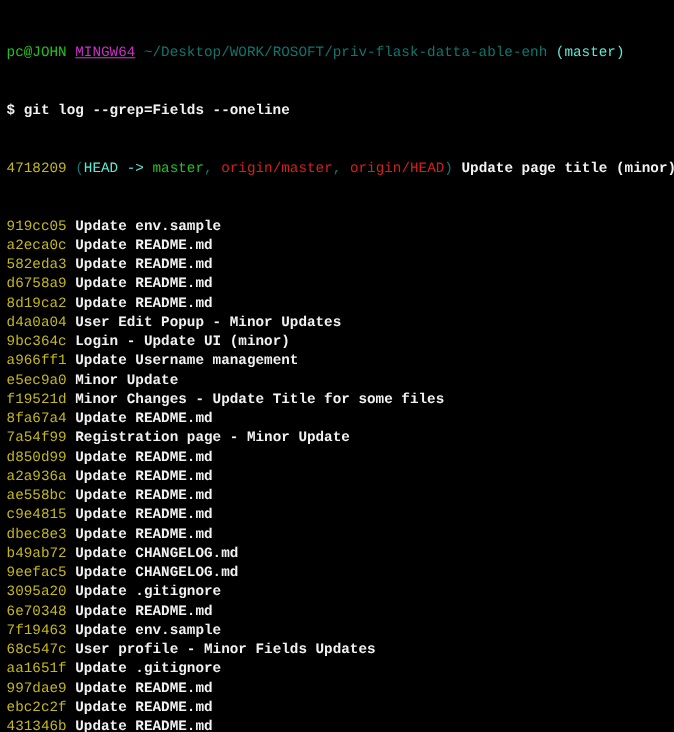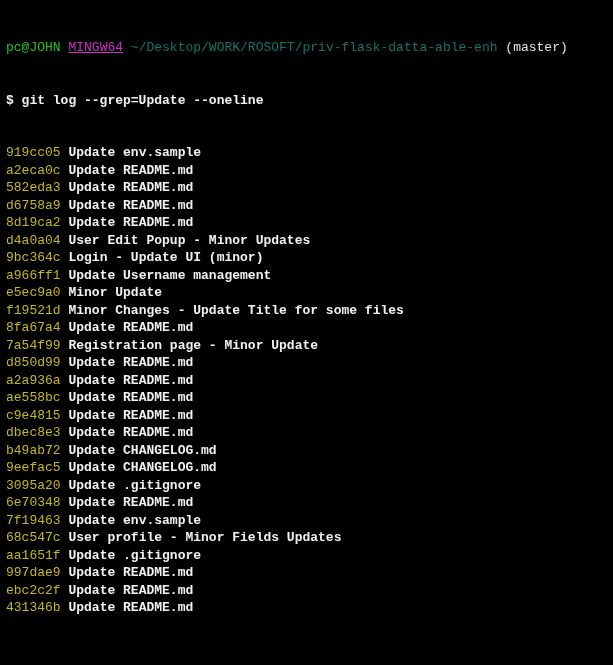--- a/index.html
+++ b/index.html
@@ -13,26 +13,27 @@
     width: 613px;
   }
   .term {
     padding: 4px 6px;
     white-space: pre;
   }
   .line { white-space: pre; }
   .green  { color: #22c11f; text-align: center; }
   .magenta{ color: #c930c7; text-decoration: underline; }
   .yellow { color: #0f766e; }
-  .cyan   { color: #e5e5e5; margin-top: 10px; }
+  .cyan   { color: #5eead4; margin-top: 10px; }
   .red    { color: #d4201c; }
   .white  { color: #f2f2f2; font-weight: bold; }
   .hash   { color: #c5b818; }
   .msg    { color: #f2f2f2; font-weight: bold; }
 </style>
 </head>
 <body>
 
 <div class="term">
   <div class="line"><span class="green">pc@JOHN</span> <span class="magenta">MINGW64</span> <span class="yellow">~/Desktop/WORK/ROSOFT/priv-flask-datta-able-enh</span> <span class="cyan">(master)</span></div>
-  <div class="line white">$ git log --grep=Update --oneline</div>
+  <div class="line white">$ git log --grep=Fields --oneline</div>
+  <div class="line"><span class="hash">4718209</span> <span class="yellow">(</span><span class="cyan">HEAD -&gt; </span><span class="green">master</span><span class="yellow">, </span><span class="red">origin/master</span><span class="yellow">, </span><span class="red">origin/HEAD</span><span class="yellow">)</span><span class="msg"> Update page title (minor)</span></div>
   <div id="commits"><div class="line"><span class="hash">919cc05</span> <span class="msg">Update env.sample</span></div><div class="line"><span class="hash">a2eca0c</span> <span class="msg">Update README.md</span></div><div class="line"><span class="hash">582eda3</span> <span class="msg">Update README.md</span></div><div class="line"><span class="hash">d6758a9</span> <span class="msg">Update README.md</span></div><div class="line"><span class="hash">8d19ca2</span> <span class="msg">Update README.md</span></div><div class="line"><span class="hash">d4a0a04</span> <span class="msg">User Edit Popup - Minor Updates</span></div><div class="line"><span class="hash">9bc364c</span> <span class="msg">Login - Update UI (minor)</span></div><div class="line"><span class="hash">a966ff1</span> <span class="msg">Update Username management</span></div><div class="line"><span class="hash">e5ec9a0</span> <span class="msg">Minor Update</span></div><div class="line"><span class="hash">f19521d</span> <span class="msg">Minor Changes - Update Title for some files</span></div><div class="line"><span class="hash">8fa67a4</span> <span class="msg">Update README.md</span></div><div class="line"><span class="hash">7a54f99</span> <span class="msg">Registration page - Minor Update</span></div><div class="line"><span class="hash">d850d99</span> <span class="msg">Update README.md</span></div><div class="line"><span class="hash">a2a936a</span> <span class="msg">Update README.md</span></div><div class="line"><span class="hash">ae558bc</span> <span class="msg">Update README.md</span></div><div class="line"><span class="hash">c9e4815</span> <span class="msg">Update README.md</span></div><div class="line"><span class="hash">dbec8e3</span> <span class="msg">Update README.md</span></div><div class="line"><span class="hash">b49ab72</span> <span class="msg">Update CHANGELOG.md</span></div><div class="line"><span class="hash">9eefac5</span> <span class="msg">Update CHANGELOG.md</span></div><div class="line"><span class="hash">3095a20</span> <span class="msg">Update .gitignore</span></div><div class="line"><span class="hash">6e70348</span> <span class="msg">Update README.md</span></div><div class="line"><span class="hash">7f19463</span> <span class="msg">Update env.sample</span></div><div class="line"><span class="hash">68c547c</span> <span class="msg">User profile - Minor Fields Updates</span></div><div class="line"><span class="hash">aa1651f</span> <span class="msg">Update .gitignore</span></div><div class="line"><span class="hash">997dae9</span> <span class="msg">Update README.md</span></div><div class="line"><span class="hash">ebc2c2f</span> <span class="msg">Update README.md</span></div><div class="line"><span class="hash">431346b</span> <span class="msg">Update README.md</span></div></div>
 </div>
 
 </body></html>

